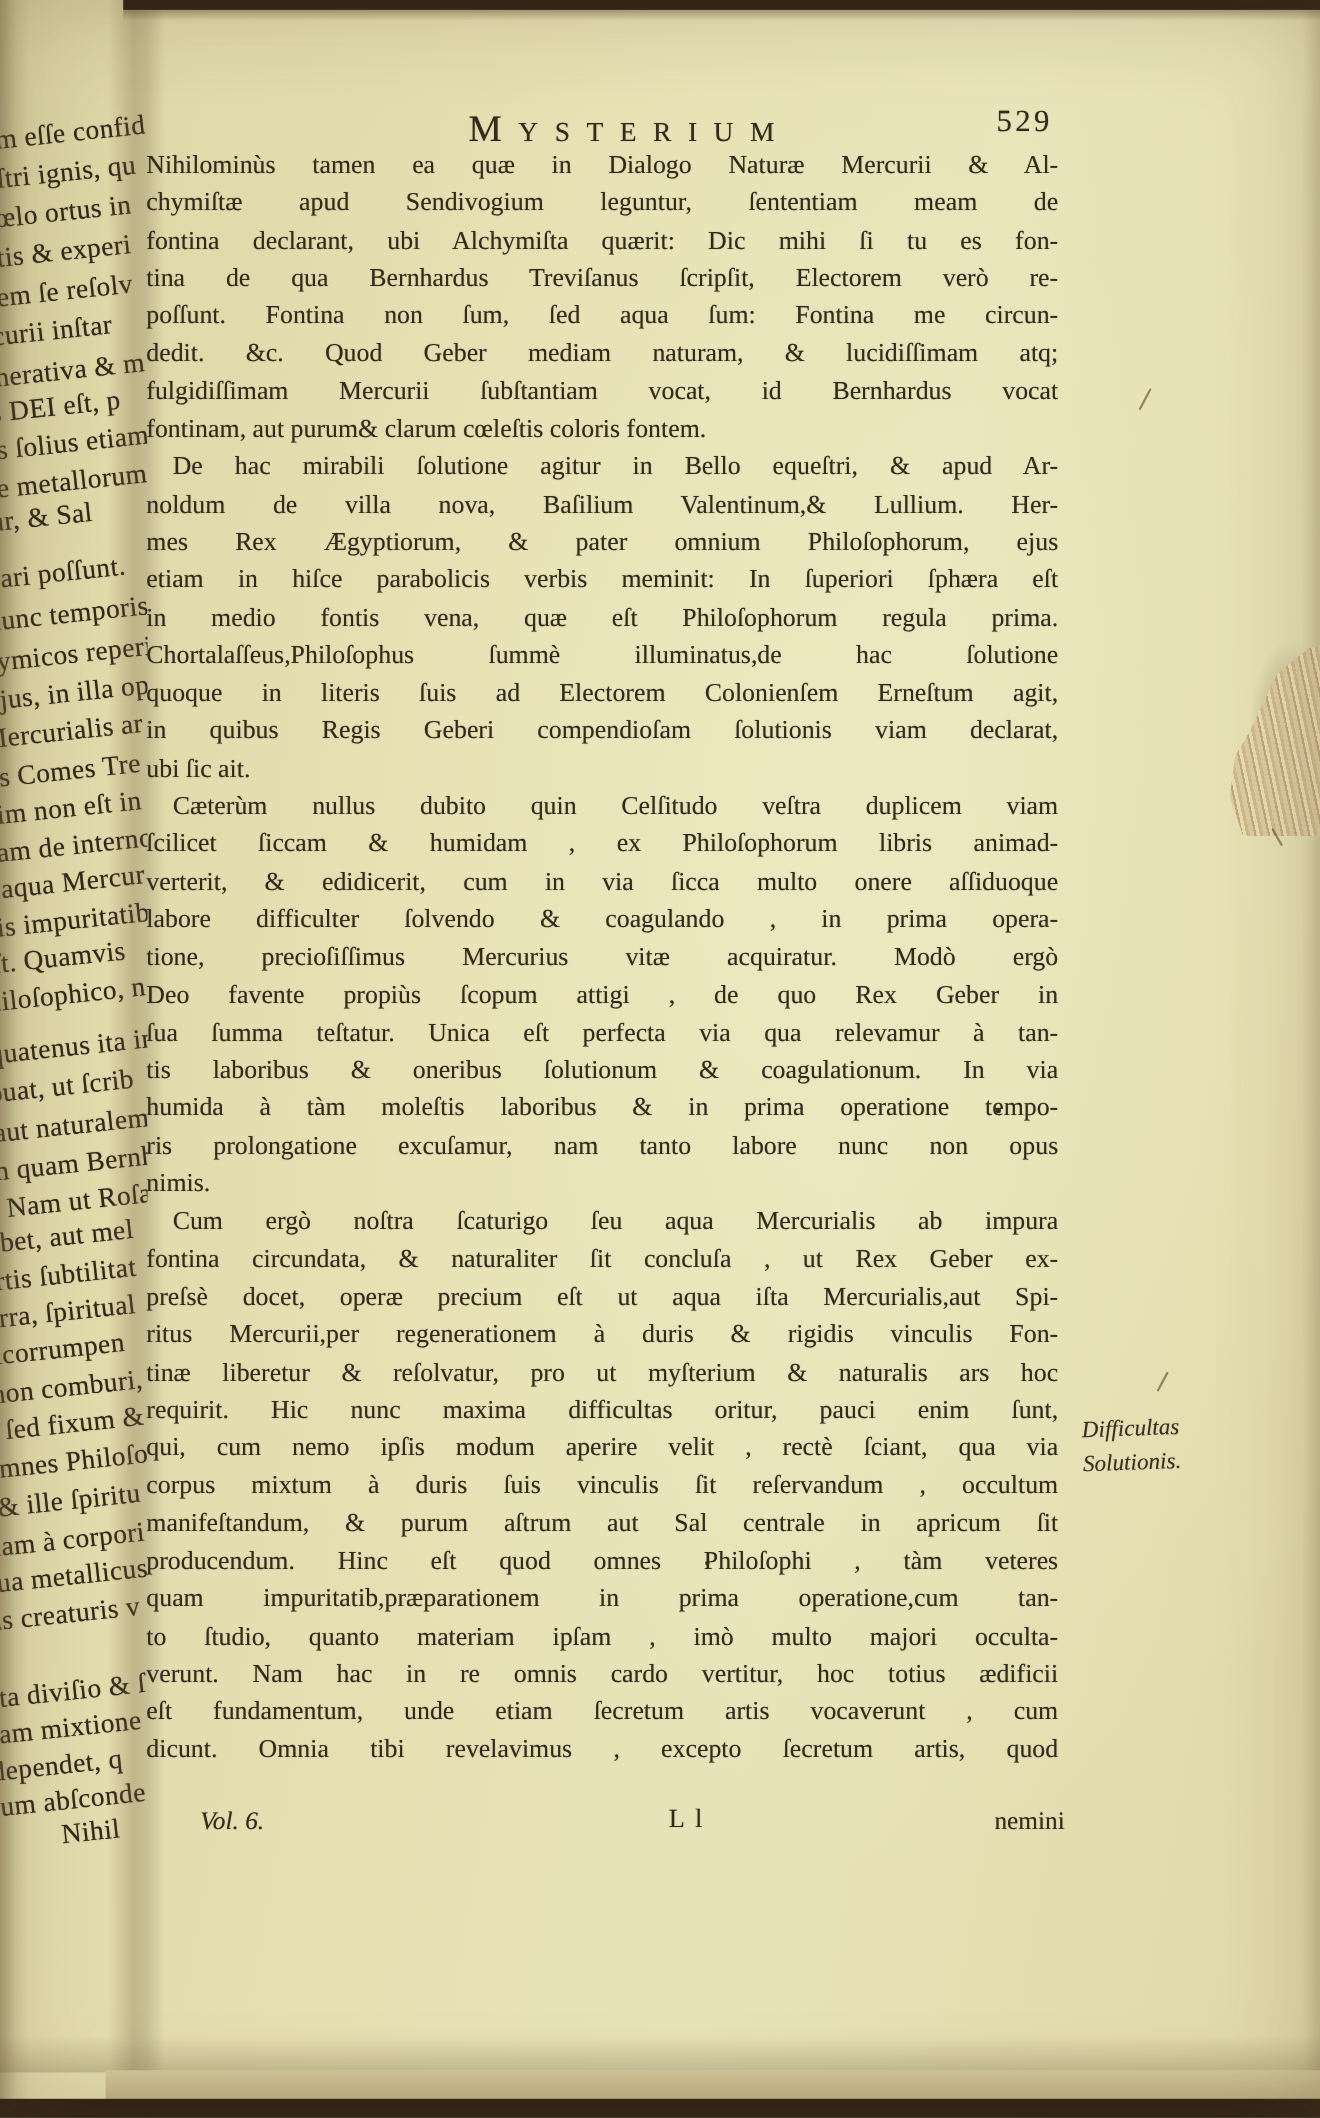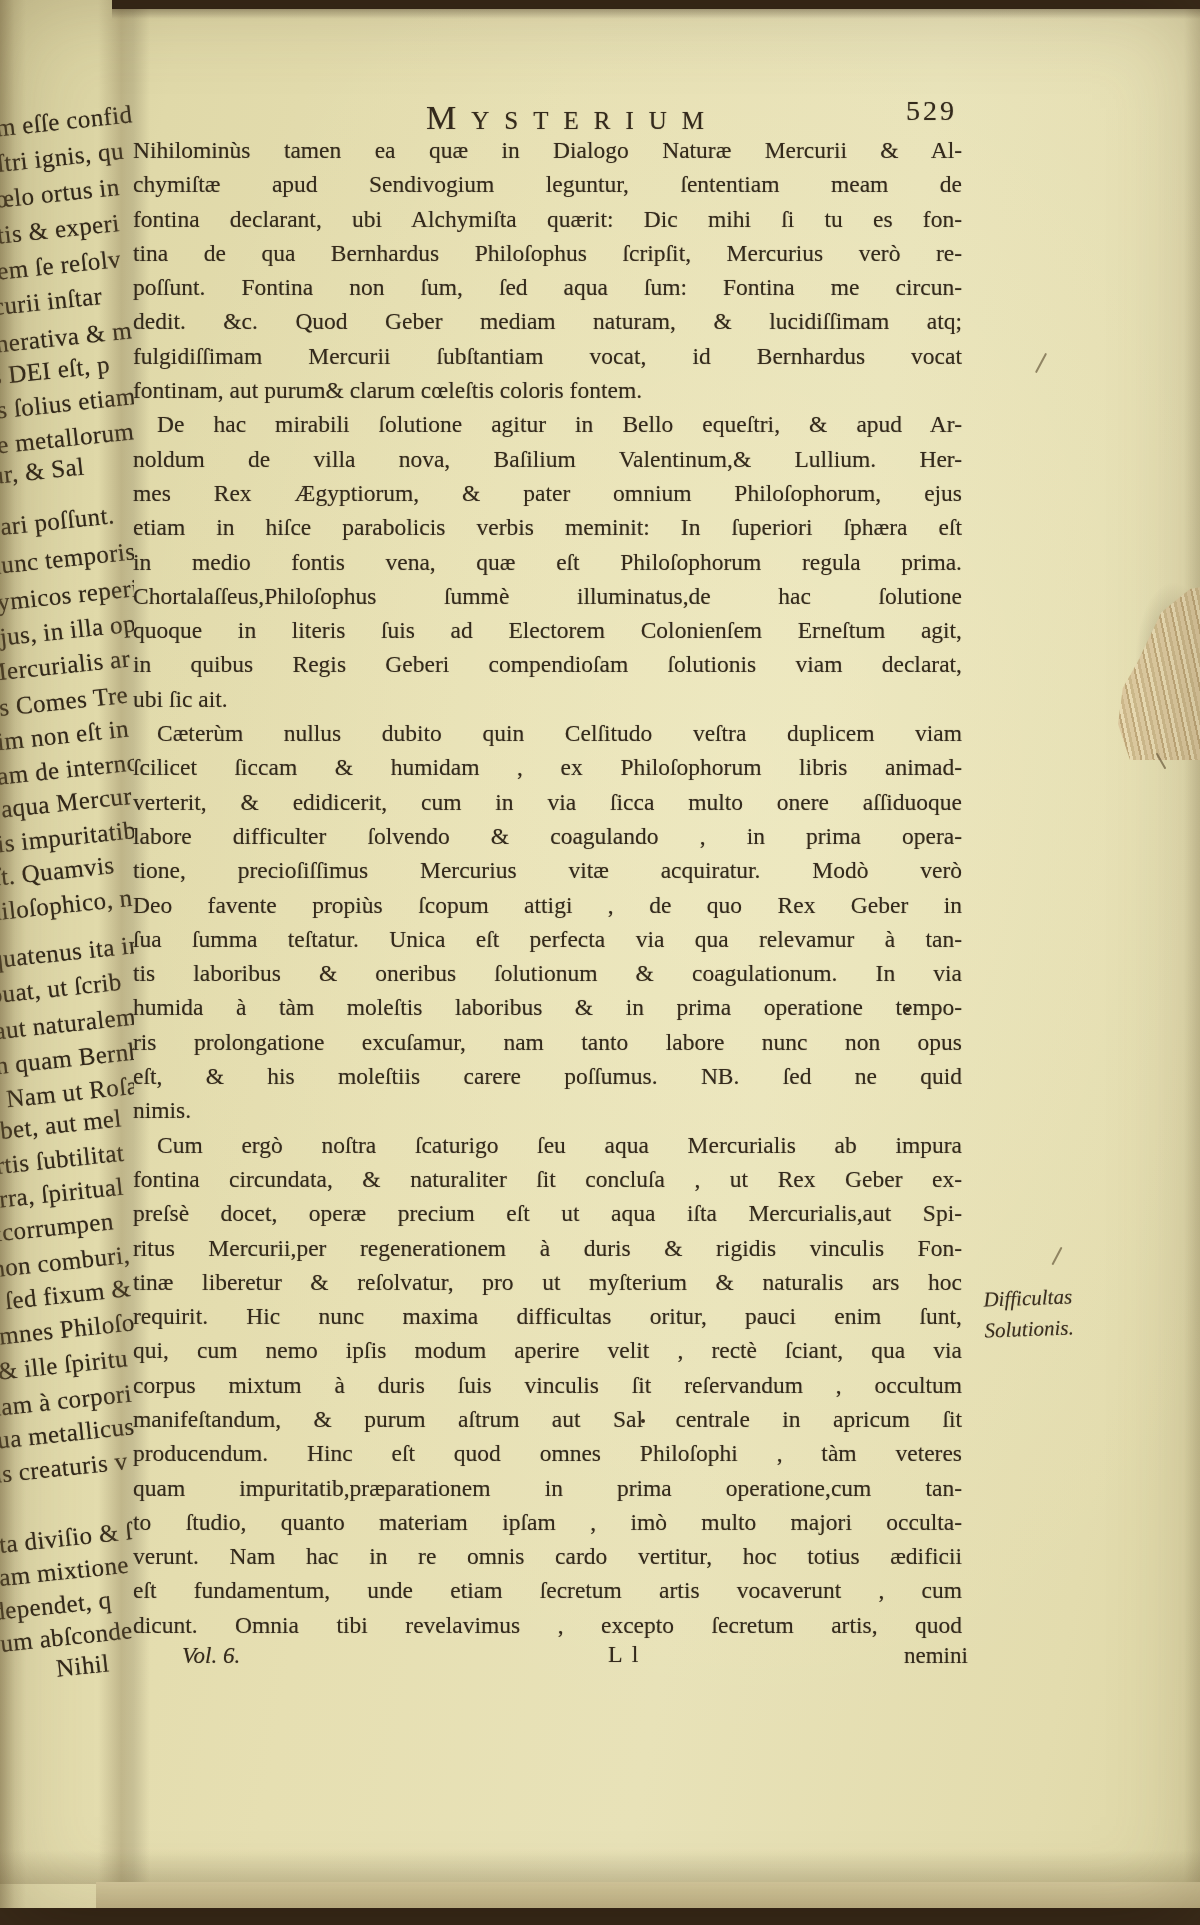--- a/index.html
+++ b/index.html
@@ -112,45 +112,44 @@
   <div class="left-edge"></div>
   <div class="right-edge"></div>
 
   <div class="page-title">MYSTERIUM</div>
   <div class="page-number">529</div>
 
   <div class="body-lines" id="body-lines">
       <div class="tline">Nihilominùs tamen ea quæ in Dialogo Naturæ Mercurii &amp; Al-</div>
       <div class="tline">chymiſtæ apud Sendivogium leguntur, ſententiam meam de</div>
       <div class="tline">fontina declarant, ubi Alchymiſta quærit: Dic mihi ſi tu es fon-</div>
-      <div class="tline">tina de qua Bernhardus Philoſophus ſcripſit, Mercurius verò re-</div>
+      <div class="tline">tina de qua Bernhardus Treviſanus ſcripſit, Electorem verò re-</div>
       <div class="tline">poſſunt. Fontina non ſum, ſed aqua ſum: Fontina me circun-</div>
       <div class="tline">dedit. &amp;c. Quod Geber mediam naturam, &amp; lucidiſſimam atq;</div>
       <div class="tline">fulgidiſſimam Mercurii ſubſtantiam vocat, id Bernhardus vocat</div>
       <div class="tline pend">fontinam, aut purum&amp; clarum cœleſtis coloris fontem.</div>
       <div class="tline indent">De hac mirabili ſolutione agitur in Bello equeſtri, &amp; apud Ar-</div>
       <div class="tline">noldum de villa nova, Baſilium Valentinum,&amp; Lullium. Her-</div>
       <div class="tline">mes Rex Ægyptiorum, &amp; pater omnium Philoſophorum, ejus</div>
       <div class="tline">etiam in hiſce parabolicis verbis meminit: In ſuperiori ſphæra eſt</div>
       <div class="tline">in medio fontis vena, quæ eſt Philoſophorum regula prima.</div>
       <div class="tline">Chortalaſſeus,Philoſophus ſummè illuminatus,de hac ſolutione</div>
       <div class="tline">quoque in literis ſuis ad Electorem Colonienſem Erneſtum agit,</div>
       <div class="tline">in quibus Regis Geberi compendioſam ſolutionis viam declarat,</div>
       <div class="tline pend">ubi ſic ait.</div>
       <div class="tline indent">Cæterùm nullus dubito quin Celſitudo veſtra duplicem viam</div>
       <div class="tline">ſcilicet ſiccam &amp; humidam , ex Philoſophorum libris animad-</div>
       <div class="tline">verterit, &amp; edidicerit, cum in via ſicca multo onere aſſiduoque</div>
       <div class="tline">labore difficulter ſolvendo &amp; coagulando , in prima opera-</div>
-      <div class="tline">tione, precioſiſſimus Mercurius vitæ acquiratur. Modò verò</div>
+      <div class="tline">tione, precioſiſſimus Mercurius vitæ acquiratur. Modò ergò</div>
       <div class="tline">Deo favente propiùs ſcopum attigi , de quo Rex Geber in</div>
       <div class="tline">ſua ſumma teſtatur. Unica eſt perfecta via qua relevamur à tan-</div>
       <div class="tline">tis laboribus &amp; oneribus ſolutionum &amp; coagulationum. In via</div>
       <div class="tline">humida à tàm moleſtis laboribus &amp; in prima operatione tempo-</div>
       <div class="tline">ris prolongatione excuſamur, nam tanto labore nunc non opus</div>
-      <div class="tline">eſt, &amp; his moleſtiis carere poſſumus. NB. ſed ne quid</div>
       <div class="tline pend">nimis.</div>
       <div class="tline indent">Cum ergò noſtra ſcaturigo ſeu aqua Mercurialis ab impura</div>
       <div class="tline">fontina circundata, &amp; naturaliter ſit concluſa , ut Rex Geber ex-</div>
       <div class="tline">preſsè docet, operæ precium eſt ut aqua iſta Mercurialis,aut Spi-</div>
       <div class="tline">ritus Mercurii,per regenerationem à duris &amp; rigidis vinculis Fon-</div>
       <div class="tline">tinæ liberetur &amp; reſolvatur, pro ut myſterium &amp; naturalis ars hoc</div>
       <div class="tline">requirit. Hic nunc maxima difficultas oritur, pauci enim ſunt,</div>
       <div class="tline">qui, cum nemo ipſis modum aperire velit , rectè ſciant, qua via</div>
       <div class="tline">corpus mixtum à duris ſuis vinculis ſit reſervandum , occultum</div>
       <div class="tline">manifeſtandum, &amp; purum aſtrum aut Sal centrale in apricum ſit</div>

